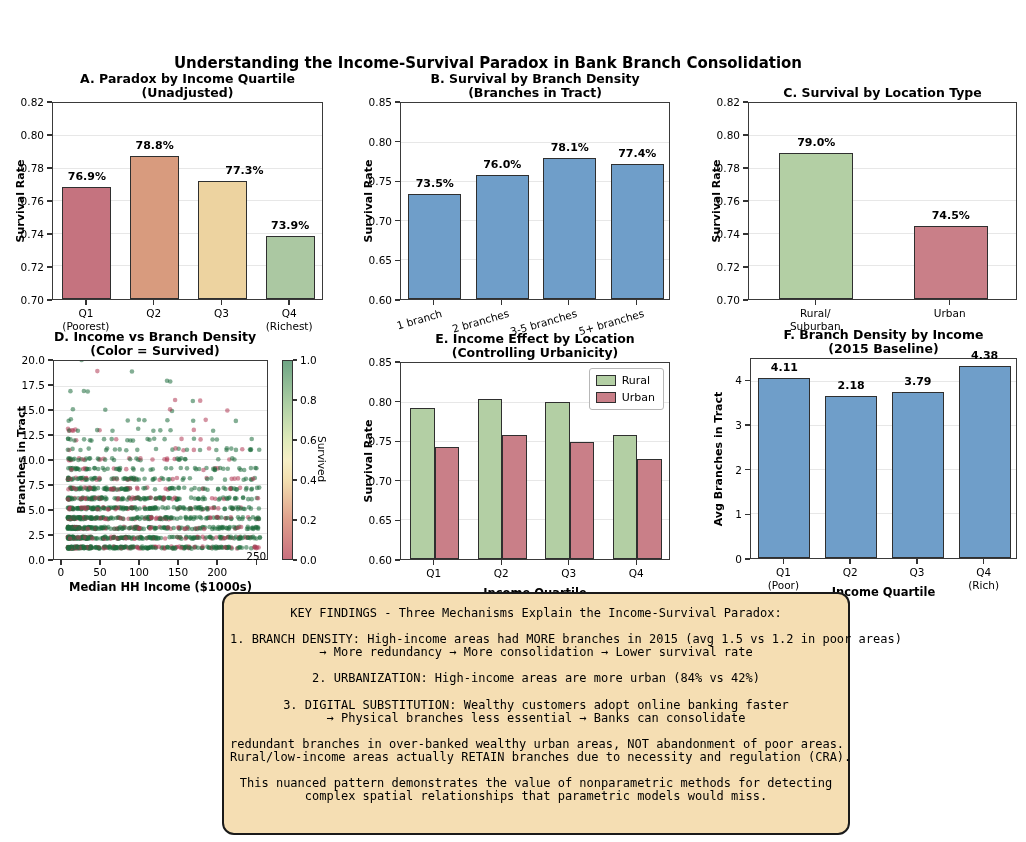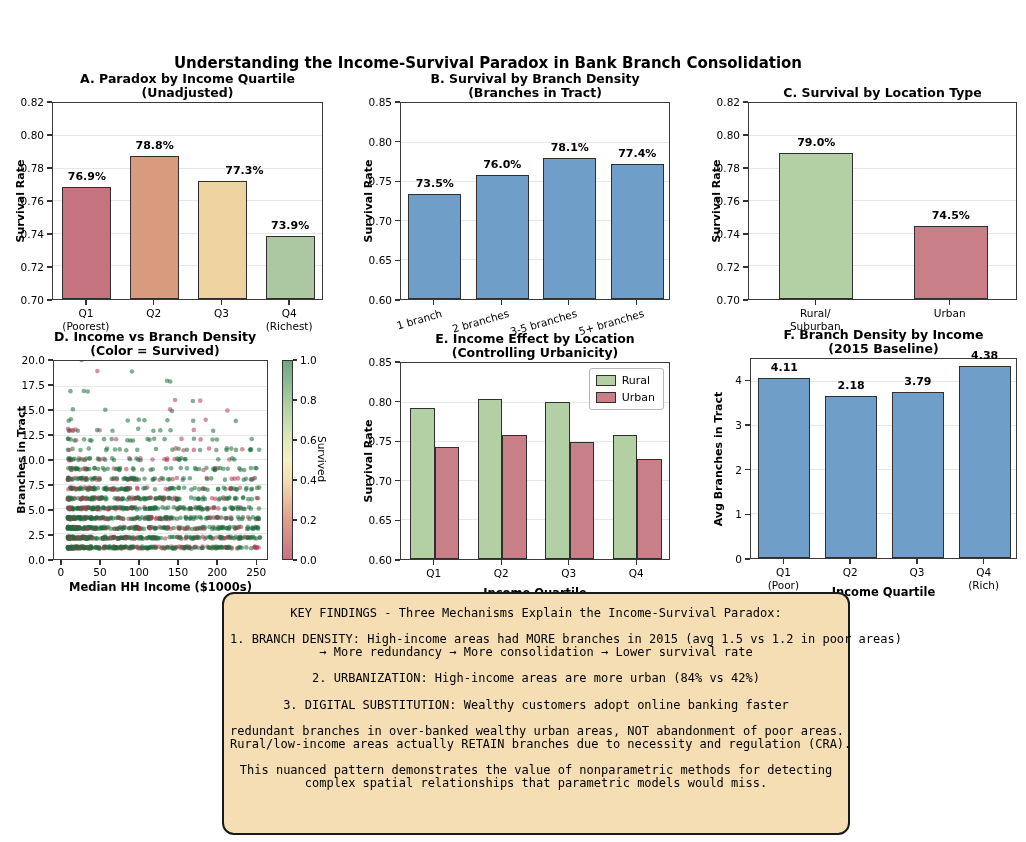--- a/index.html
+++ b/index.html
@@ -1749,21 +1749,21 @@
     <div class="xtick-label" style="left: 7.81818px; top: 206px;">0</div>
     <div class="xtick-mark" style="top: 200px; height: 5px; left: 46.2091px;"></div>
     <div class="xtick-label" style="left: 46.9091px; top: 206px;">50</div>
     <div class="xtick-mark" style="top: 200px; height: 5px; left: 85.3px;"></div>
     <div class="xtick-label" style="left: 86px; top: 206px;">100</div>
     <div class="xtick-mark" style="top: 200px; height: 5px; left: 124.391px;"></div>
     <div class="xtick-label" style="left: 125.091px; top: 206px;">150</div>
     <div class="xtick-mark" style="top: 200px; height: 5px; left: 163.482px;"></div>
     <div class="xtick-label" style="left: 164.182px; top: 206px;">200</div>
     <div class="xtick-mark" style="top: 200px; height: 5px; left: 202.573px;"></div>
-    <div class="xtick-label" style="left: 203.273px; top: 206px;">250</div>
+    <div class="xtick-label" style="left: 203.273px; top: 190px;">250</div>
     <div class="colorbar" style="left: 229px; top: 0px; width: 11px; height: 200px; background: linear-gradient(to top, rgb(201, 112, 127) 0%, rgb(223, 160, 140) 20%, rgb(242, 223, 176) 40%, rgb(246, 239, 198) 50%, rgb(223, 234, 186) 60%, rgb(174, 207, 164) 78%, rgb(111, 165, 133) 100%);"></div>
     <div class="cb-tick" style="left: 240px; top: 199.4px;"></div>
     <div class="cb-label" style="left: 247px; top: 200px;">0.0</div>
     <div class="cb-tick" style="left: 240px; top: 159.4px;"></div>
     <div class="cb-label" style="left: 247px; top: 160px;">0.2</div>
     <div class="cb-tick" style="left: 240px; top: 119.4px;"></div>
     <div class="cb-label" style="left: 247px; top: 120px;">0.4</div>
     <div class="cb-tick" style="left: 240px; top: 79.4px;"></div>
     <div class="cb-label" style="left: 247px; top: 80px;">0.6</div>
     <div class="cb-tick" style="left: 240px; top: 39.4px;"></div>
@@ -1861,19 +1861,20 @@
 
 <div class="findings-box" id="findings-box">
     <div class="kf-line">KEY FINDINGS - Three Mechanisms Explain the Income-Survival Paradox:</div>
     <div class="kf-line">&nbsp;</div>
     <div class="kf-line">1. BRANCH DENSITY: High-income areas had MORE branches in 2015 (avg 1.5 vs 1.2 in poor areas)</div>
     <div class="kf-line">→ More redundancy → More consolidation → Lower survival rate</div>
     <div class="kf-line">&nbsp;</div>
     <div class="kf-line">2. URBANIZATION: High-income areas are more urban (84% vs 42%)</div>
     <div class="kf-line">&nbsp;</div>
     <div class="kf-line">3. DIGITAL SUBSTITUTION: Wealthy customers adopt online banking faster</div>
+    <div class="kf-line">→ Physical branches less essential → Banks can consolidate</div>
     <div class="kf-line">&nbsp;</div>
     <div class="kf-line">redundant branches in over-banked wealthy urban areas, NOT abandonment of poor areas.</div>
     <div class="kf-line">Rural/low-income areas actually RETAIN branches due to necessity and regulation (CRA).</div>
     <div class="kf-line">&nbsp;</div>
     <div class="kf-line">This nuanced pattern demonstrates the value of nonparametric methods for detecting</div>
     <div class="kf-line">complex spatial relationships that parametric models would miss.</div>
   </div>
 
 </body></html>

